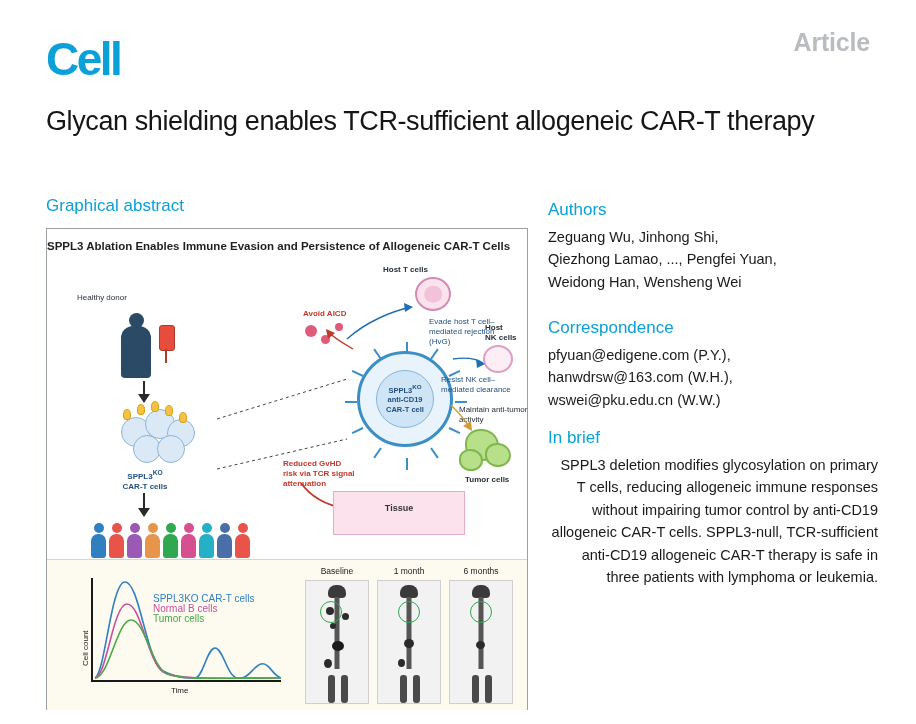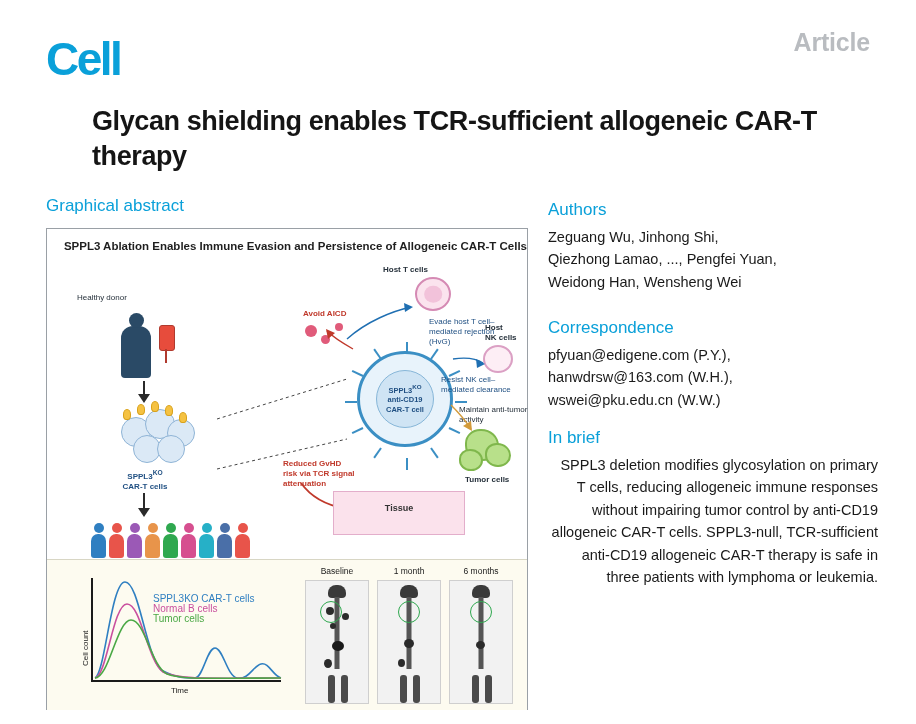--- a/index.html
+++ b/index.html
@@ -21,37 +21,37 @@
     letter-spacing:-0.2px;
   }
   .cell-logo {
     position:absolute; left:46px; top:36px;
     font-size:46px; font-weight:bold; color:#0aa0d9;
     letter-spacing:-2.5px; line-height:1;
     font-family:"Liberation Sans", sans-serif;
   }
   .paper-title {
     position:absolute; left:46px; top:104px; width:820px;
-    font-size:27px; font-weight:bold; line-height:1.28;
-    color:#151515; letter-spacing:-0.4px;margin-left:46px;
+    font-size:27px; font-weight:normal; line-height:1.28;
+    color:#151515; letter-spacing:-0.4px;
   }
 
   
   .ga-heading {
     position:absolute; left:46px; top:196px;
     font-size:17px; color:#0aa0d9; font-weight:normal;
   }
   .ga-box {
     position:absolute; left:46px; top:228px;
     width:482px; height:482px;
     border:1px solid #9aa0a6; background:#ffffff;
   }
   .ga-title {
     position:absolute; left:0; top:10px; width:100%;
-    text-align:right; font-size:11.5px; font-weight:bold;
+    text-align:left; font-size:11.5px; font-weight:bold;
     color:#1f1f1f; line-height:1.35;
   }
 
   
   .ga-upper { position:absolute; left:0; top:0; width:100%; height:330px; }
   .ga-lower { position:absolute; left:0; top:330px; width:100%; height:151px;
               background:#fdfbf0; border-top:1px solid #d8d6c4; }
 
   
   .lbl { position:absolute; font-size:8px; color:#26313b; line-height:1.25; }

